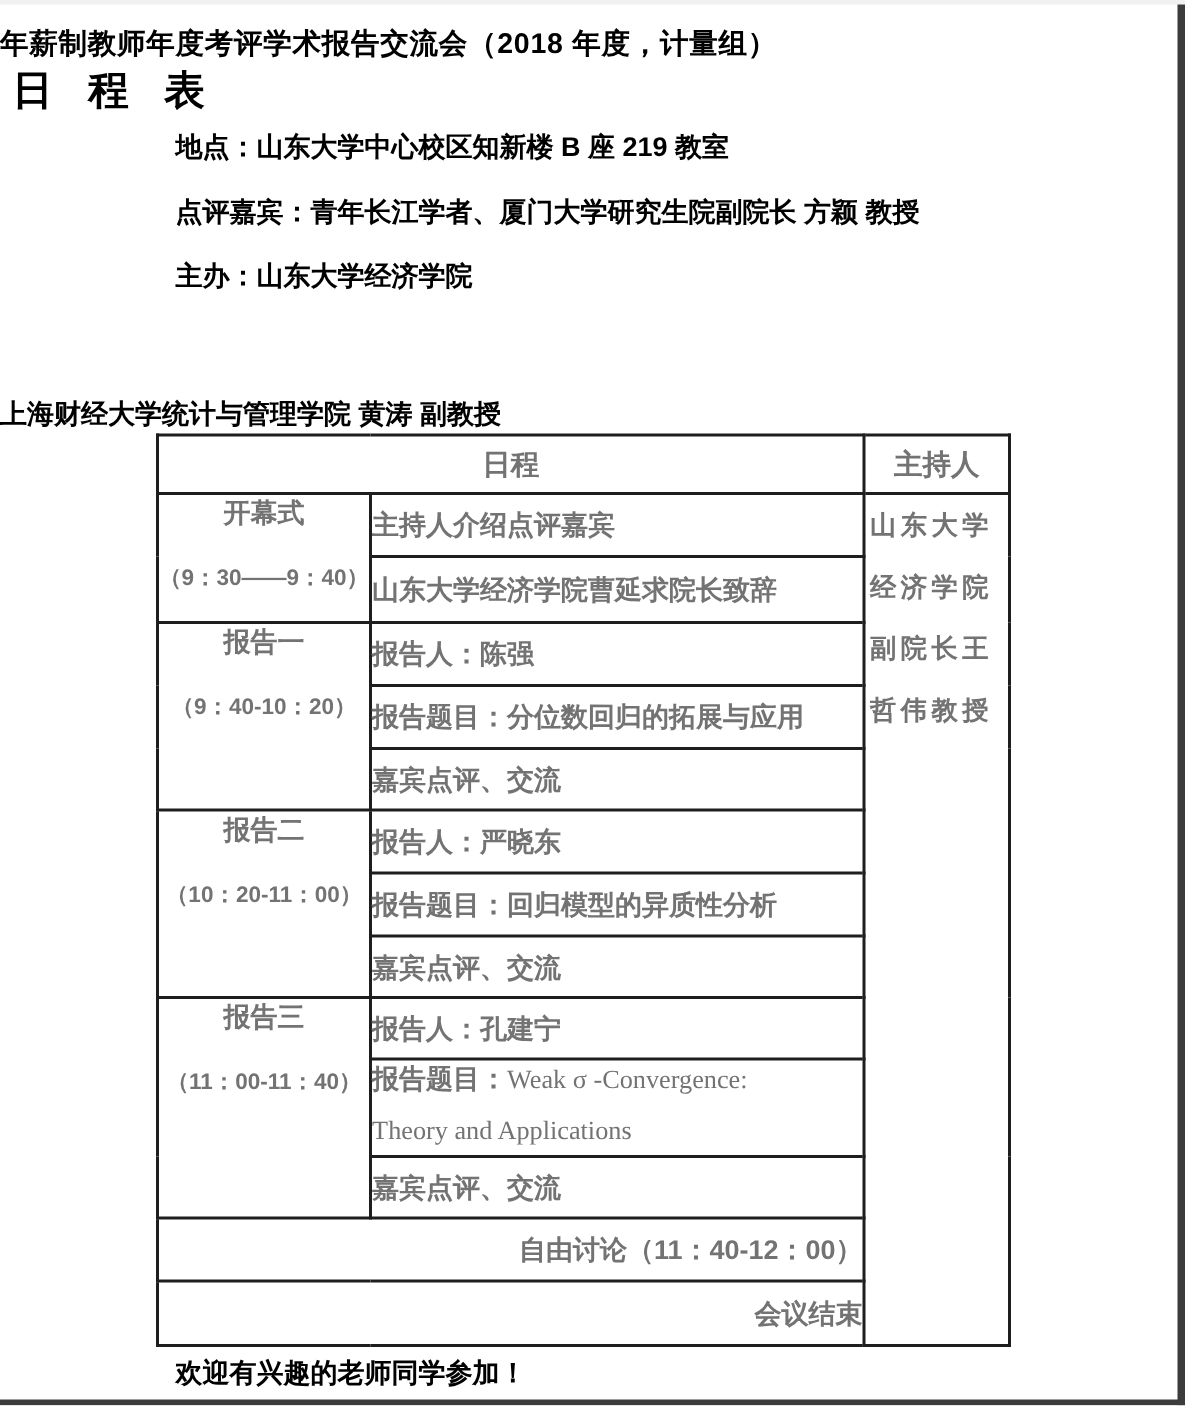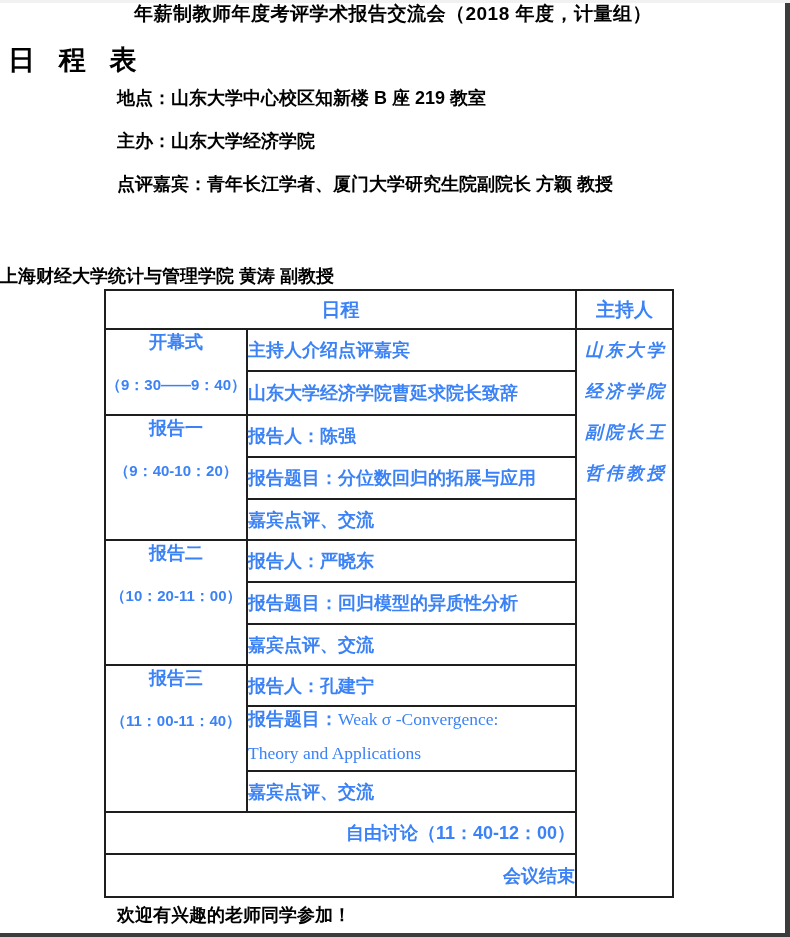--- a/index.html
+++ b/index.html
@@ -12,77 +12,77 @@
     overflow: hidden;
     font-family: "Liberation Sans", sans-serif;
     font-weight: bold;
     color: #000000;
   }
   .edge-top    { position: absolute; left: 0; top: 0; width: 790px; height: 3px; background: #f1f1f1; }
   .edge-right  { position: absolute; right: 0; top: 3px; width: 5px; height: 934px; background: #3c3c3c; }
   .edge-bottom { position: absolute; left: 0; bottom: 0; width: 790px; height: 4px; background: #3c3c3c; }
 
   .doc-title {
-    position: absolute; left: 0; top: 1px; width: 786px;
-    text-align: center; font-size: 19px; letter-spacing: 0.5px;
+    position: absolute; left: 0; top: 16px; width: 786px;
+    font-size: 19px; letter-spacing: 0.5px;
   }
   .doc-heading {
     position: absolute; left: 0; top: 42px; width: 786px;
     text-align: left; font-size: 27px; letter-spacing: 0.30em; padding-left: 0.30em;
   }
   .info-block { position: absolute; left: 117px; top: 86px; font-size: 18px; }
   .info-line  { height: 22px; margin-bottom: 21px; white-space: nowrap; }
   .guest-line2 {
     position: absolute; left: 0; top: 264px; width: 786px;
     text-align: left; font-size: 18px;
   }
 
   table.schedule {
     position: absolute; left: 104px; top: 289px;
     border-collapse: collapse; table-layout: fixed;
-    font-size: 18px; font-weight: bold; color: #3b82f6;
+    font-size: 18px; font-weight: bold; color: #737373;
   }
   table.schedule td { border: 2px solid #1e1e1e; padding: 0; }
   .col-session { width: 129px; }
   .col-item    { width: 329px; }
   .col-host    { width: 97px; }
 
   td.th-schedule { text-align: center; vertical-align: middle; font-size: 19px; }
   td.th-host     { text-align: center; vertical-align: middle; font-size: 19px; }
 
   td.cell-session { text-align: center; vertical-align: top; padding-top: 8px; }
   .session-time   { font-size: 15px; margin-top: 22px; white-space: nowrap; }
 
   td.cell-item { text-align: left; vertical-align: middle; padding-left: 13px; }
   td.cell-item-top { text-align: left; vertical-align: top; padding-left: 13px; padding-top: 7px; }
   .en-serif { font-family: "Liberation Serif", serif; font-weight: normal; font-size: 17.5px; }
   .topic-line2 { margin-top: 12px; }
 
-  td.cell-host { vertical-align: top; text-align: center; padding-top: 142px; font-style: italic; }
+  td.cell-host { vertical-align: top; padding-top: 142px; }
   .host-line { line-height: 41px; letter-spacing: 3px; padding-left: 3px; font-size: 17.5px; white-space: nowrap; }
 
   td.cell-span { text-align: right; vertical-align: middle; padding-left: 13px; }
 
   .footer-note { position: absolute; left: 117px; top: 903px; font-size: 18px; }
 </style>
 </head>
 <body>
 
 <div class="page">
   <div class="edge-top"></div>
   <div class="edge-right"></div>
   <div class="edge-bottom"></div>
 
   <div class="doc-title">年薪制教师年度考评学术报告交流会（2018 年度，计量组）</div>
   <div class="doc-heading">日 程 表</div>
 
   <div class="info-block">
     <div class="info-line">地点：山东大学中心校区知新楼 B 座 219 教室</div>
+    <div class="info-line">点评嘉宾：青年长江学者、厦门大学研究生院副院长 方颖 教授</div>
     <div class="info-line">主办：山东大学经济学院</div>
-    <div class="info-line">点评嘉宾：青年长江学者、厦门大学研究生院副院长 方颖 教授</div>
   </div>
   <div class="guest-line2">上海财经大学统计与管理学院 黄涛 副教授</div>
 
   <table class="schedule">
     <colgroup>
       <col class="col-session">
         <col class="col-item">
         <col class="col-host">
     </colgroup>
     <tbody>

